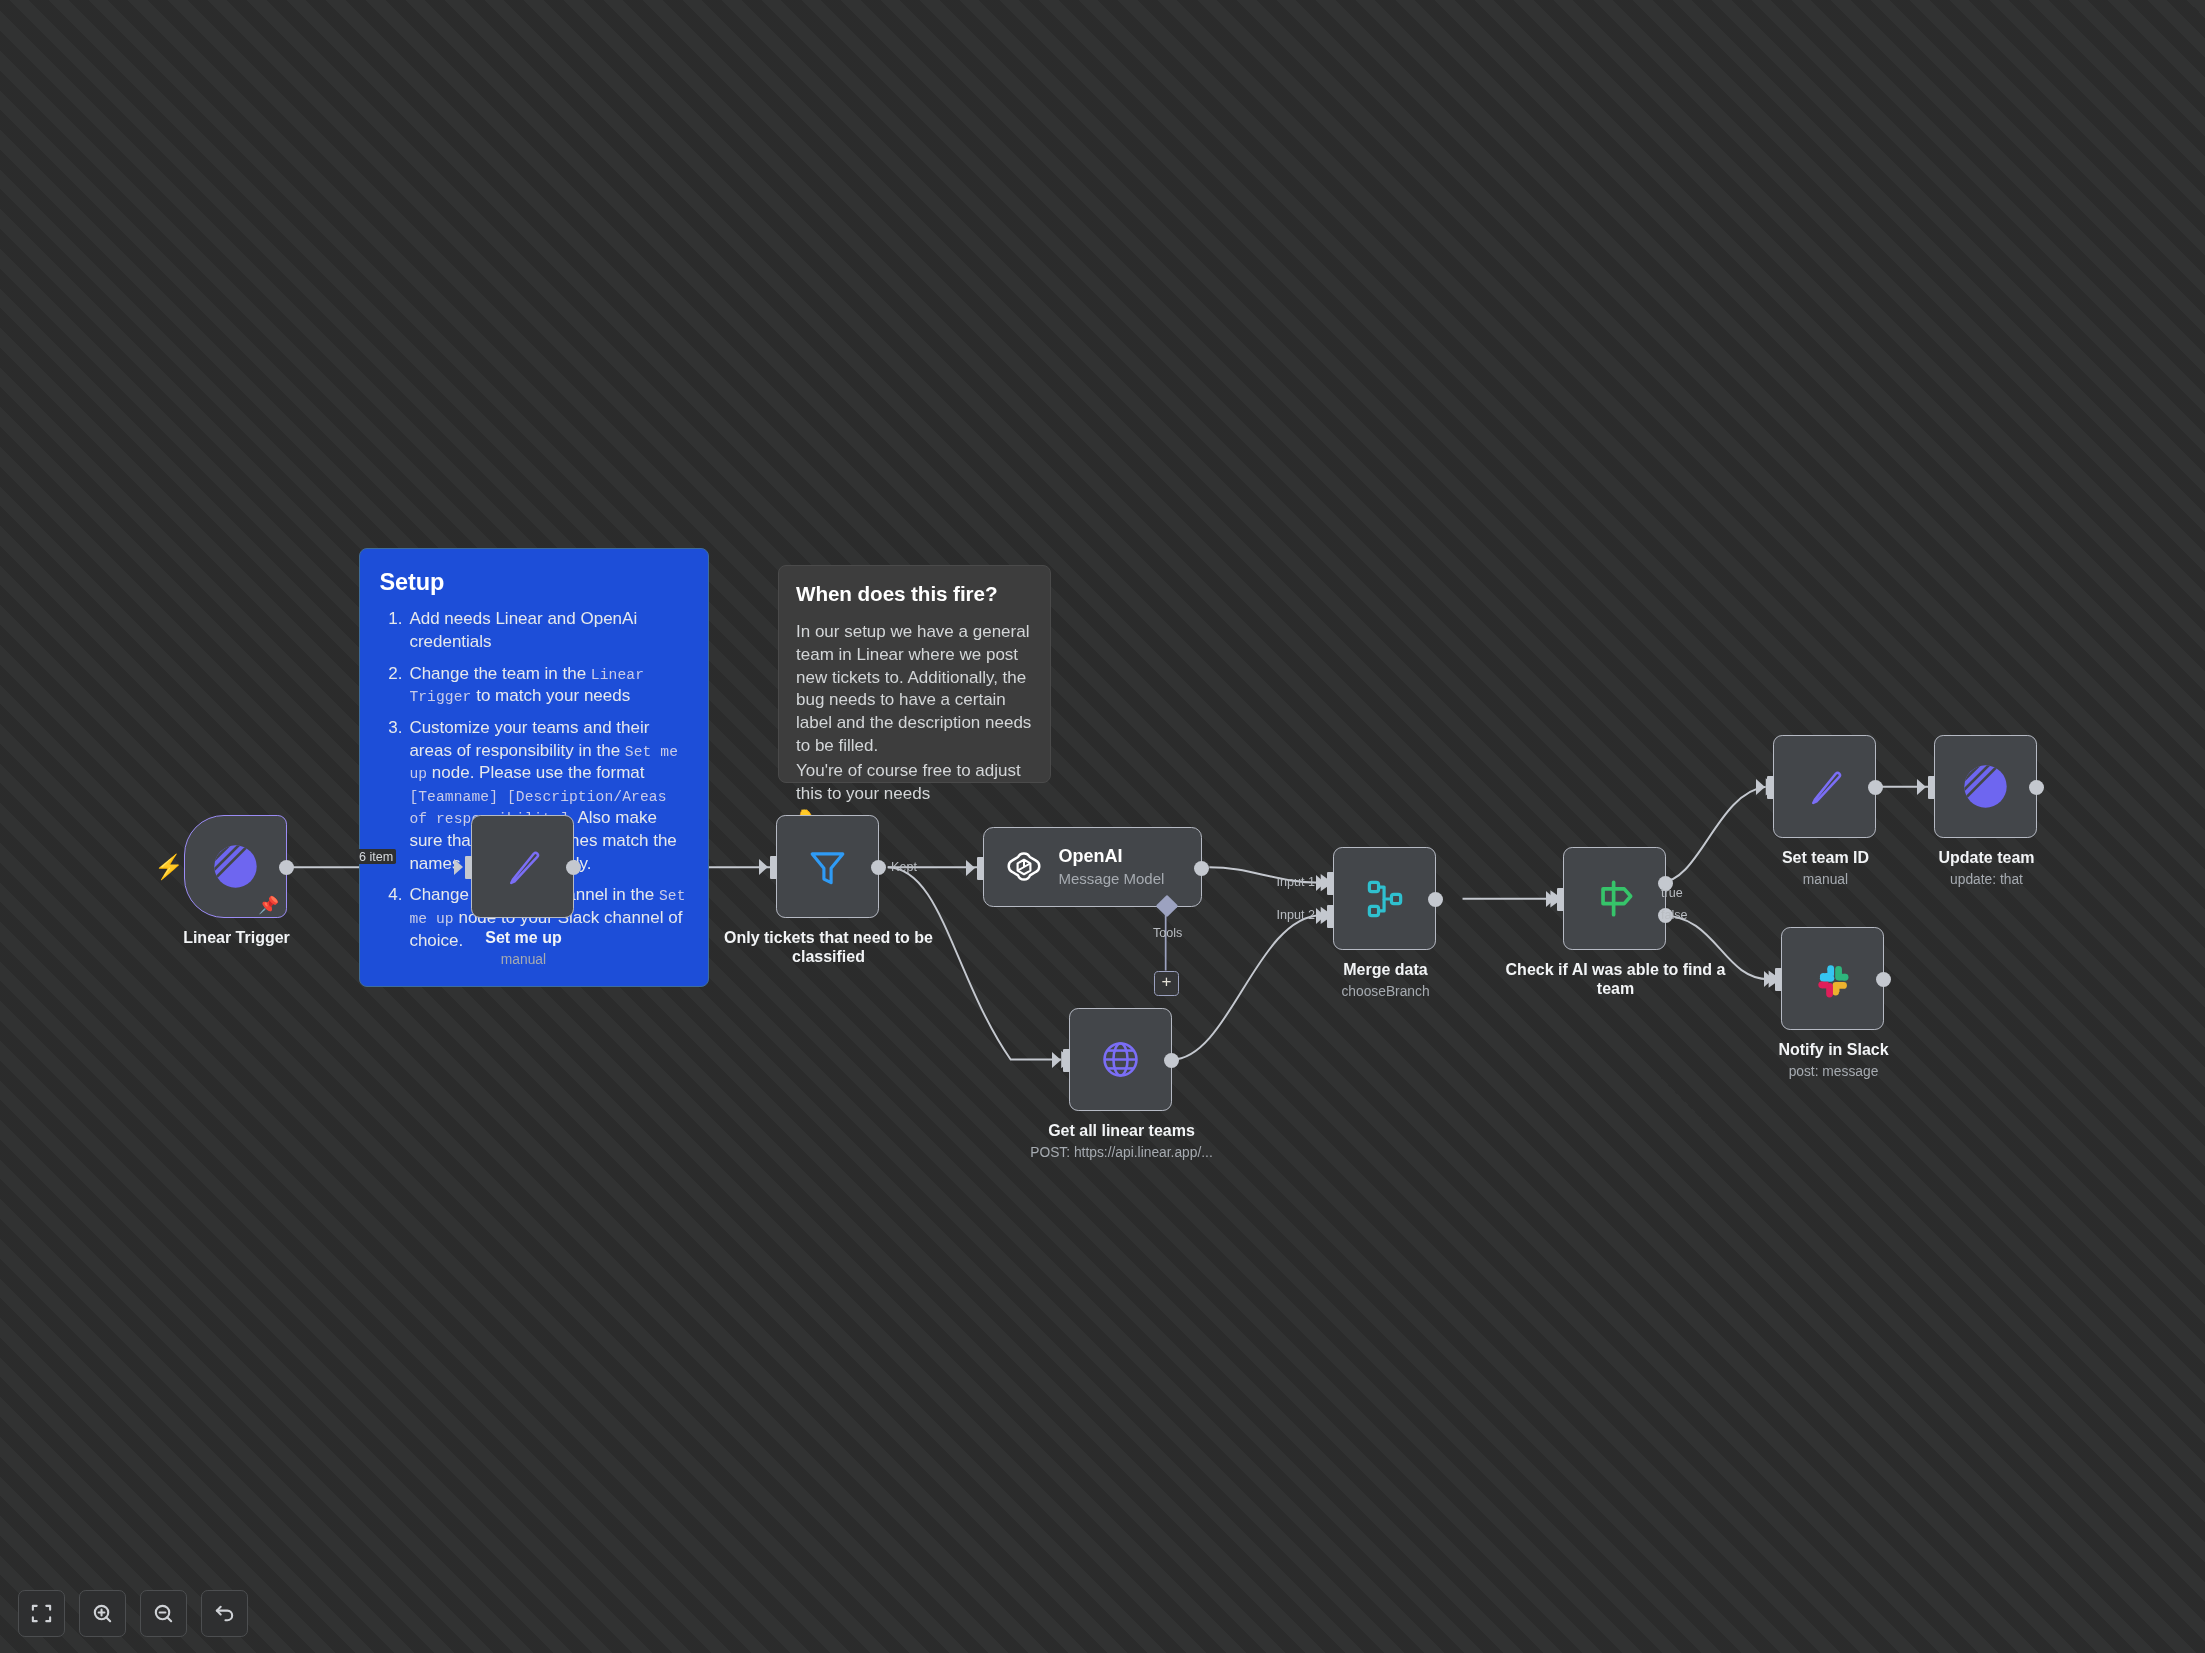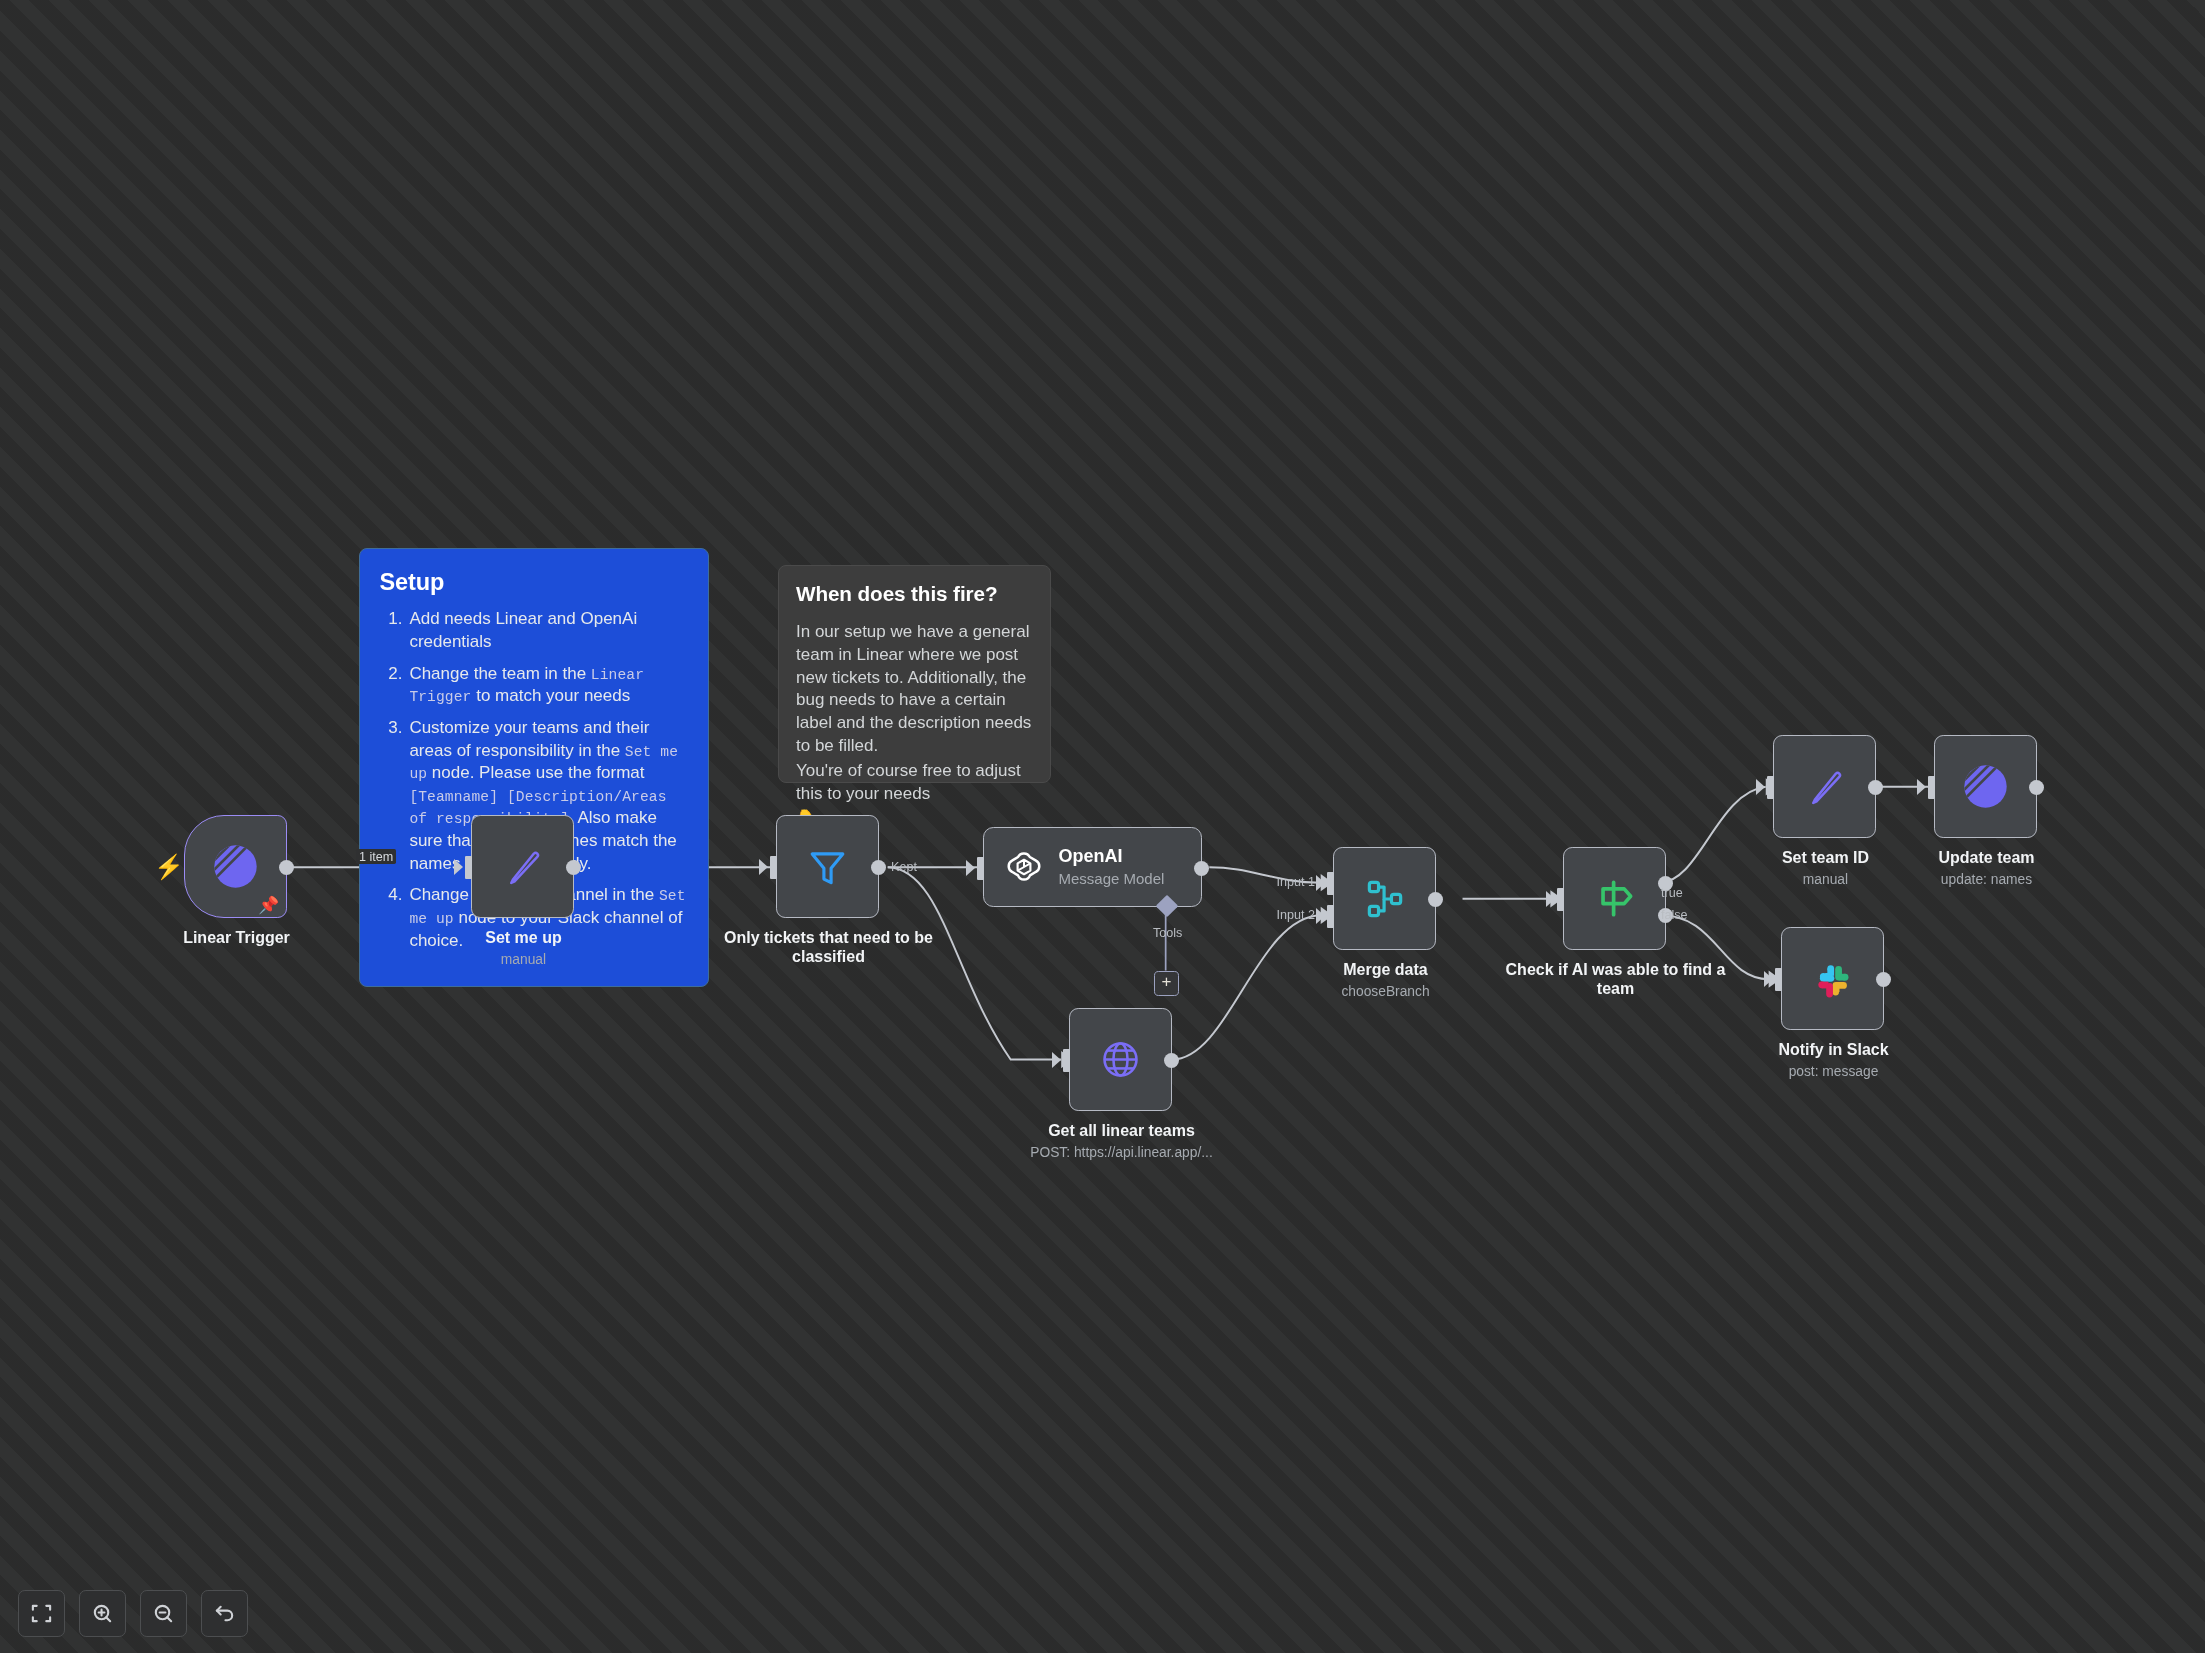--- a/index.html
+++ b/index.html
@@ -148,21 +148,21 @@
         <line x1="-10" y1="94" x2="94" y2="-10"></line>
       </g>
     </svg>
     <span class="bolt" style="left:-31px;top:39px;">⚡</span>
     <span class="pin" style="right:6.9px;bottom:3.4px;">📌</span>
     <span class="dot" style="right:-8px;top:44px;"></span>
     <span class="node-caption">
       <span>Linear Trigger</span>
     </span>
   </div>
-  <span class="itemlabel" style="left:356px;top:849px;">1 item</span>
+  <span class="itemlabel" style="left:356px;top:849px;">6 item</span>
 
   <div class="node square" style="left:471px;top:815px;">
     <svg width="42" height="42" viewBox="0 0 100 100">
       <path d="M26 80 L22 88 L30 84 L84 26 Q88 22 84 18 Q80 14 76 18 Z" fill="none" stroke="#7b6ef6" stroke-width="6" stroke-linejoin="round"></path>
     </svg>
     <span class="inarrow" style="left:-18.4px;top:43px;"></span>
     <span class="inbar" style="left:-7.5px;top:40px;"></span>
     <span class="dot" style="right:-8px;top:44px;"></span>
     <span class="node-caption">
       <span>Set me up</span>
@@ -286,21 +286,21 @@
         <line x1="-10" y1="58" x2="58" y2="-10"></line>
         <line x1="-10" y1="76" x2="76" y2="-10"></line>
         <line x1="-10" y1="94" x2="94" y2="-10"></line>
       </g>
     </svg>
     <span class="inarrow" style="left:-18.4px;top:43px;"></span>
     <span class="inbar" style="left:-7.5px;top:40px;"></span>
     <span class="dot" style="right:-8px;top:44px;"></span>
     <span class="node-caption">
       <span>Update team</span>
-      <span class="node-sub">update: names</span>
+      <span class="node-sub">update: that</span>
     </span>
   </div>
 
   <div class="node square" style="left:1781px;top:927px;">
     <svg width="45" height="45" viewBox="0 0 100 100">
       <g>
         <path fill="#36c5f0" d="M30 56 a8 8 0 0 1 0 16 a8 8 0 0 1 0-16 Z M34 56 h8 a8 8 0 0 1 0 16 h-8 z" transform="translate(0,-18) rotate(0)"></path>
         <rect x="22" y="42" width="32" height="15" rx="7.5" fill="#36c5f0"></rect>
         <circle cx="46" cy="28" r="7.5" fill="#36c5f0"></circle>
         <rect x="38.5" y="28" width="15" height="16" fill="#36c5f0"></rect>

